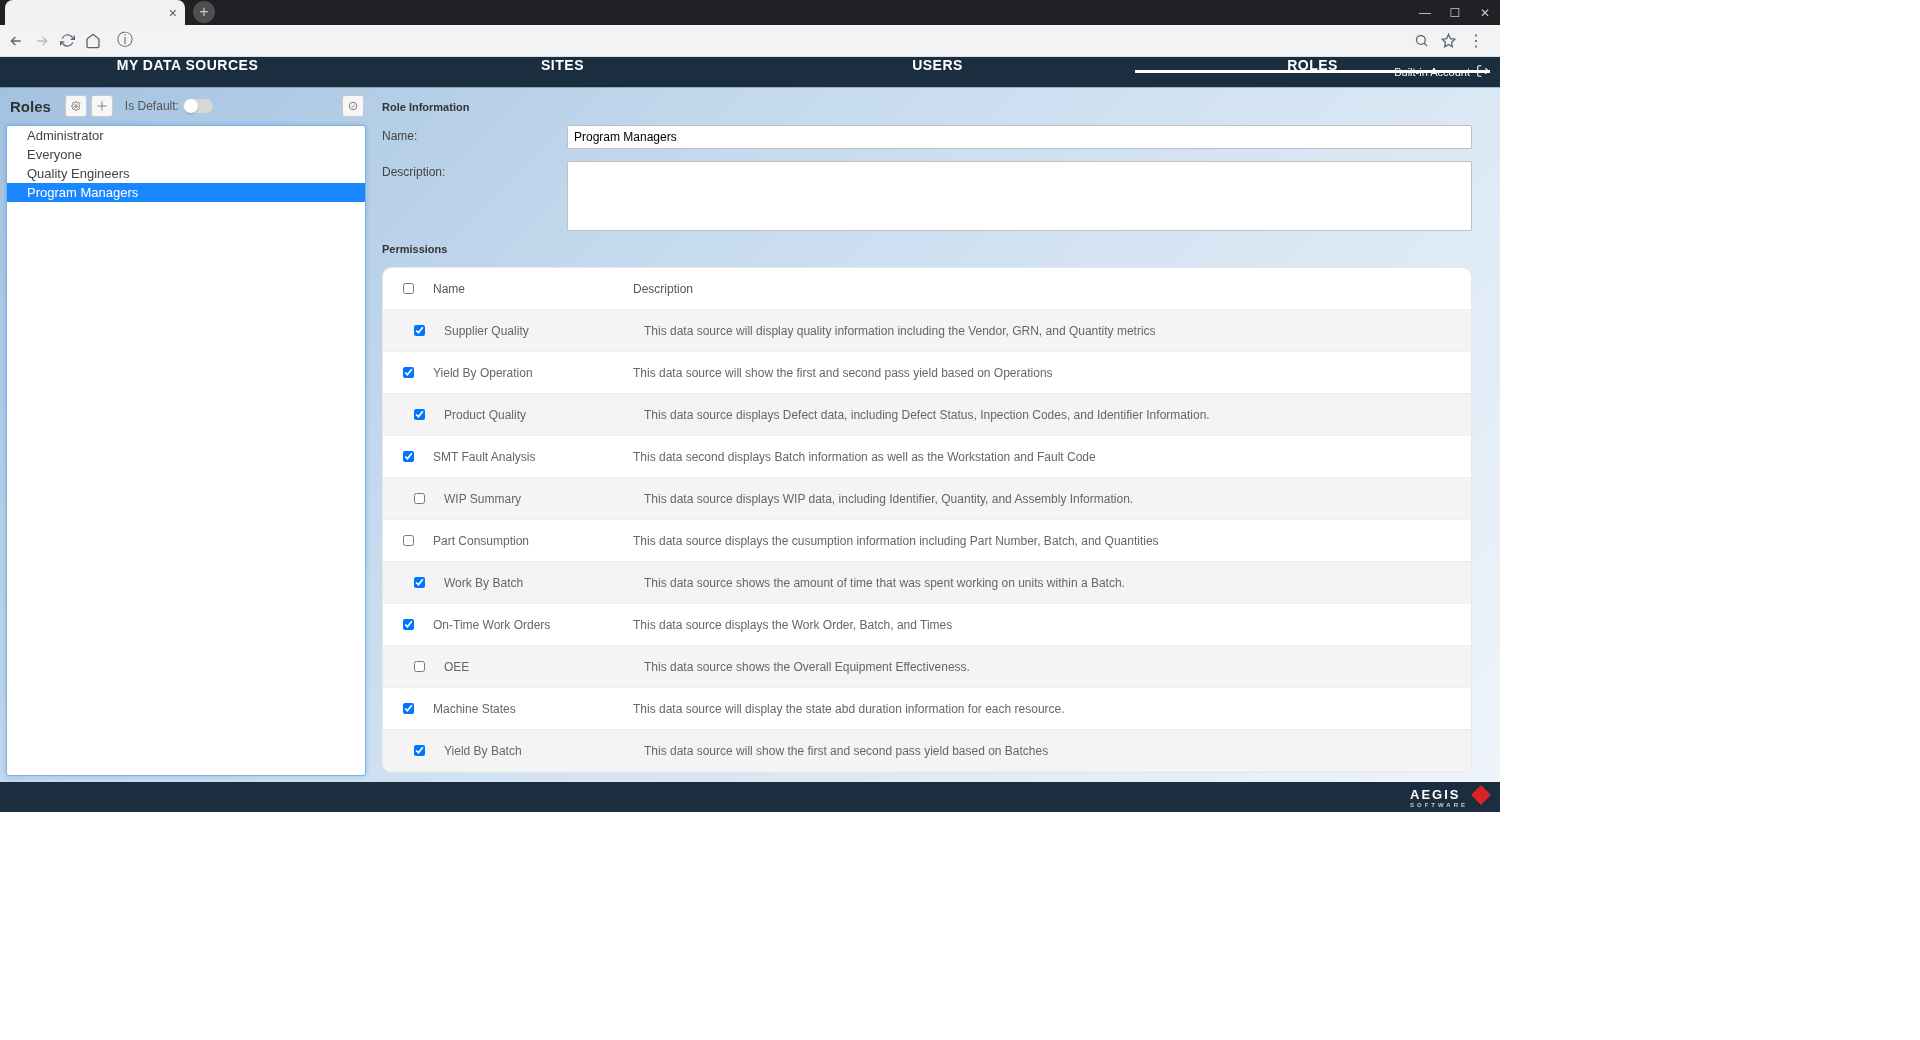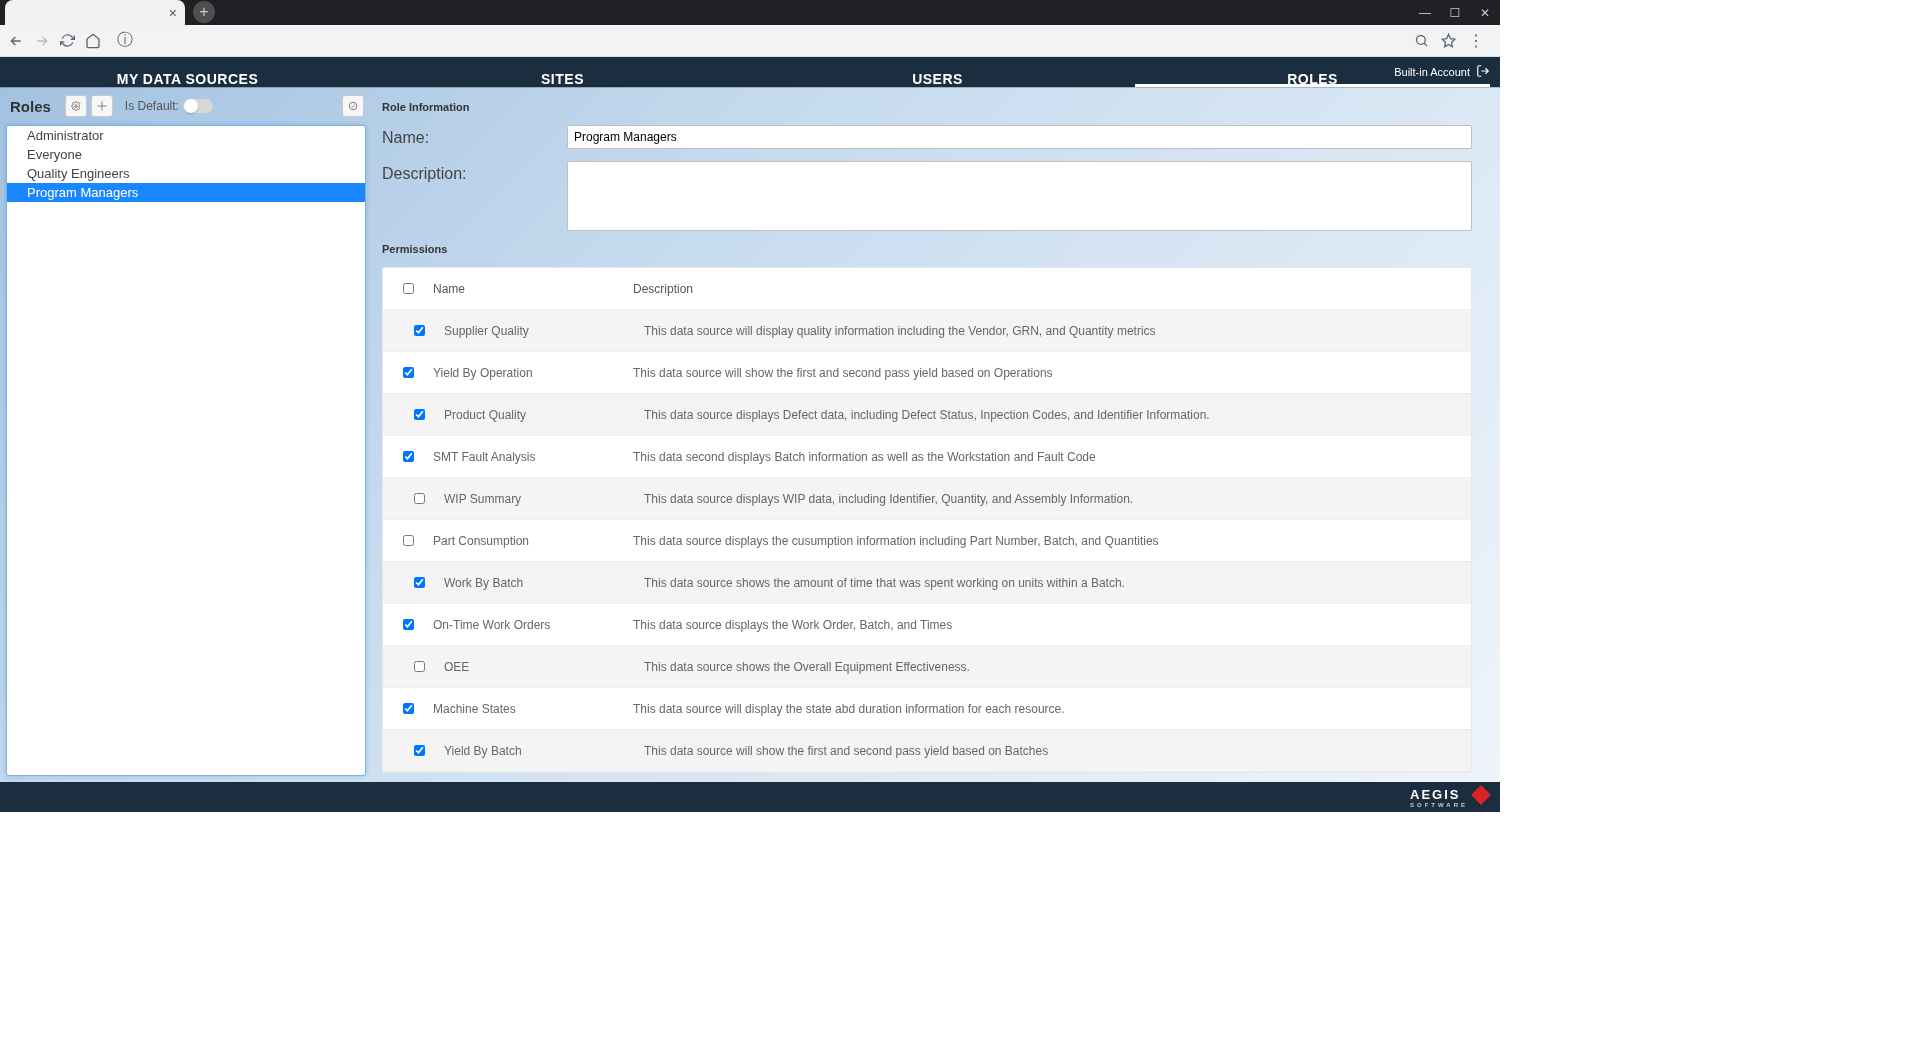--- a/index.html
+++ b/index.html
@@ -13,21 +13,21 @@
 .win-controls { position: absolute; right: 0; top: 0; display: flex; }
 .win-btn { width: 30px; height: 25px; display: flex; align-items: center; justify-content: center; color: #ccc; cursor: pointer; font-size: 12px; }
 
 .addr-bar { height: 32px; background: #f1f3f4; display: flex; align-items: center; padding: 0 8px; gap: 10px; border-bottom: 1px solid #ddd; }
 .nav-icon { color: #5f6368; font-size: 16px; cursor: pointer; display:inline-flex; align-items:center; justify-content:center; }
 .nav-icon.disabled { color: #bbb; }
 .addr-input { flex: 1; height: 24px; border: none; background: transparent; padding: 0 8px; color: #555; }
 .addr-right { display: flex; gap: 12px; margin-right: 8px; }
 
 
-.app-header { height: 30px; background: #1b2e3f; display: flex; align-items: flex-end; color: #fff; }
+.app-header { height: 30px; background: #1b2e3f; display: flex; align-items: flex-start; color: #fff; }
 .app-nav-item { flex: 1; display: flex; align-items: center; justify-content: center; font-weight: 600; letter-spacing: 0.5px; font-size: 14px; cursor: pointer; position: relative; }
 .app-nav-item.active::after { content: ""; position: absolute; bottom: 0; left: 10px; right: 10px; height: 3px; background: #fff; }
 .app-account { position: absolute; right: 10px; top: 57px; height: 30px; display: flex; align-items: center; gap: 6px; color: #fff; font-size: 11px; z-index: 10; }
 .logout-icon { font-size: 14px; cursor: pointer; }
 
 
 .main { position: absolute; top: 87px; left: 0; right: 0; bottom: 30px; background: linear-gradient(135deg, #a3c2e0 0%, #c8dcef 40%, #dce9f5 70%, #eef4fa 100%); overflow: hidden; display: flex; }
 .main::before { content:""; position:absolute; inset:0; border-top:1px solid rgba(0,0,0,0.2); pointer-events:none;}
 
 .sidebar { width: 372px; padding: 4px 6px 6px 6px; display: flex; flex-direction: column; }
@@ -43,25 +43,25 @@
 .role-item { padding: 2px 20px; font-size: 13px; color: #444; cursor: pointer; }
 .role-item.selected { background: #1b87ff; color: #fff; }
 
 .content { flex: 1; padding: 10px 28px 0 10px; overflow-y: auto; position: relative; }
 .content::-webkit-scrollbar{width:17px;}
 .content::-webkit-scrollbar-track{background:#e9e9e9;}
 .content::-webkit-scrollbar-thumb{background:#c0c0c0;}
 
 .section-title { font-weight: 600; color: #333; font-size: 11px; margin: 4px 0 12px 0; }
 .form-row { display: flex; align-items: flex-start; margin-bottom: 12px; }
-.form-label { width: 185px; color: #444; font-size: 16px; padding-top: 4px; }
+.form-label { width: 185px; color: #444; font-size: 12px; padding-top: 4px; }
 .form-input { flex: 1; height: 24px; border: 1px solid #c0c0c0; border-radius: 2px; padding: 0 6px; font-size: 12px; background:#fff;}
 .form-textarea { flex: 1; height: 70px; border: 1px solid #c0c0c0; border-radius: 2px; padding: 4px 6px; font-size: 12px; resize: none; background:#fff;}
 
-.perm-table { width: 100%; margin-top: 6px; background:#fff; border-radius:2px; overflow:hidden; border:1px solid #e7e7e7;}
+.perm-table { width: 100%; margin-top: 6px; background:#fff; border-radius:10px; overflow:hidden; border:1px solid #e7e7e7;}
 .perm-header-row, .perm-row { display: flex; align-items: center; height: 42px; border-bottom: 1px solid #eee; }
 .perm-header-row { color:#555; font-size:12px; }
 .perm-row { font-size: 12px; color: #666; }
 .perm-row.alt { background: #f4f4f4; padding-left: 11px; }
 .perm-col-check { width: 50px; display:flex; justify-content:center; }
 .perm-col-name { width: 200px; padding-right:10px; }
 .perm-col-desc { flex: 1; padding-right:10px; }
 .perm-check { width: 11px; height: 11px; cursor: pointer; }
 
 

